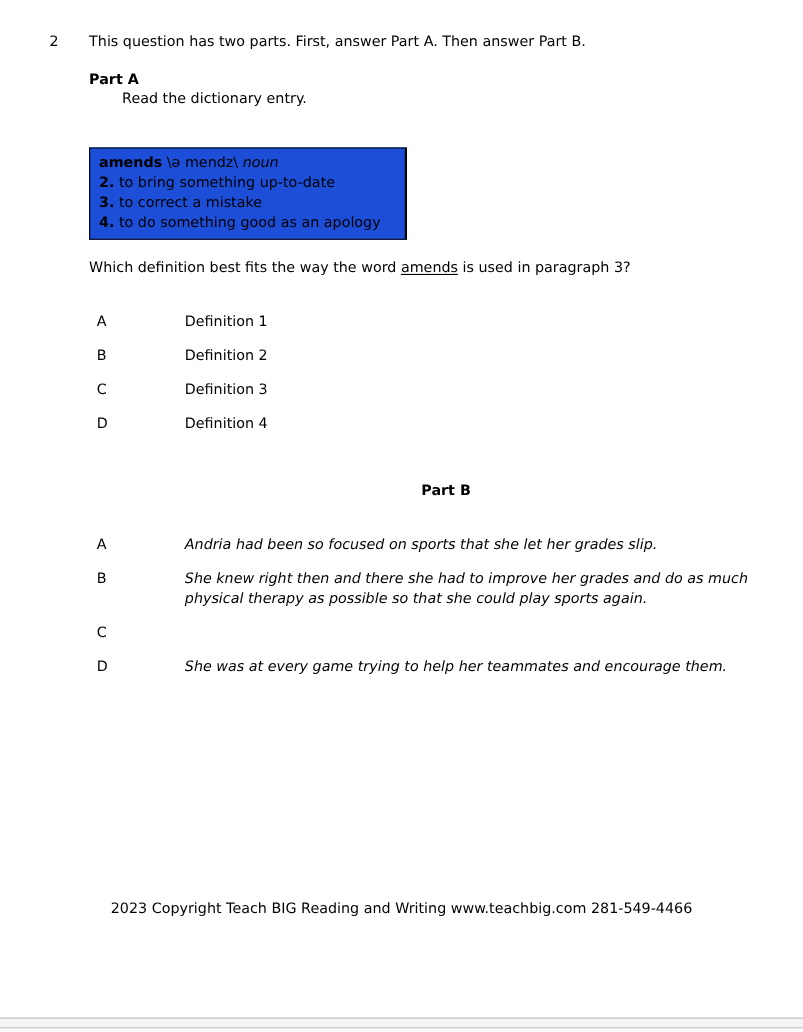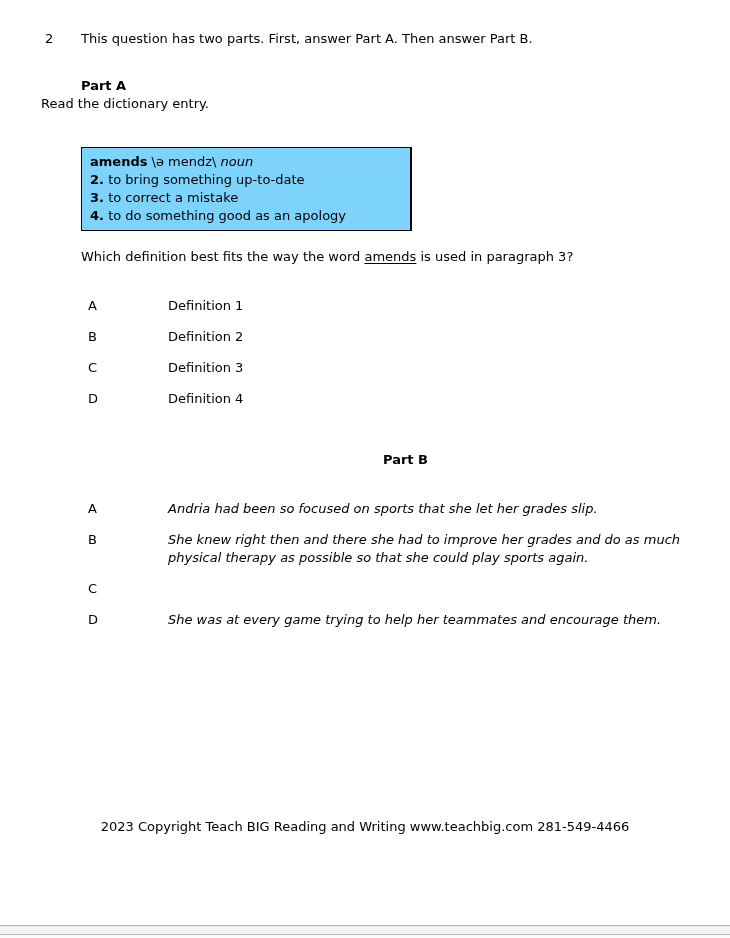--- a/index.html
+++ b/index.html
@@ -38,30 +38,30 @@
   }
   .question-row {
     display: flex;
     margin-left: 45px;
   }
   .qnum { width: 36px; flex: 0 0 36px; }
   .part-heading {
     font-weight: bold;
     margin: 0 0 0 81px;
   }
-  .part-a-heading { margin-top: 29px; }
-  .intro-line { margin-left: 41px; }
+  .part-a-heading { margin-top: 16px; }
+  .intro-line { margin-left: 111px; }
   .dict-box {
     box-sizing: border-box;
     margin: 34px 0 0 81px;
-    width: 331px;
+    width: 289px;
     border: 1px solid #000000;
     border-right-width: 2px;
     padding: 5px 8px;
-    background: #7dd3fc;
+    background: #1d4ed8;
   }
   .dict-headline .headword { font-weight: bold; }
   .dict-headline .pos { font-style: italic; }
   .def-line .def-num { font-weight: bold; }
   .question-line { margin: 17px 0 0 81px; }
   .underlined { text-decoration: underline; text-underline-offset: 2px; }
   .choices { margin-top: 31px; }
   .choice {
     display: flex;
     margin: 0 0 13px 88px;

